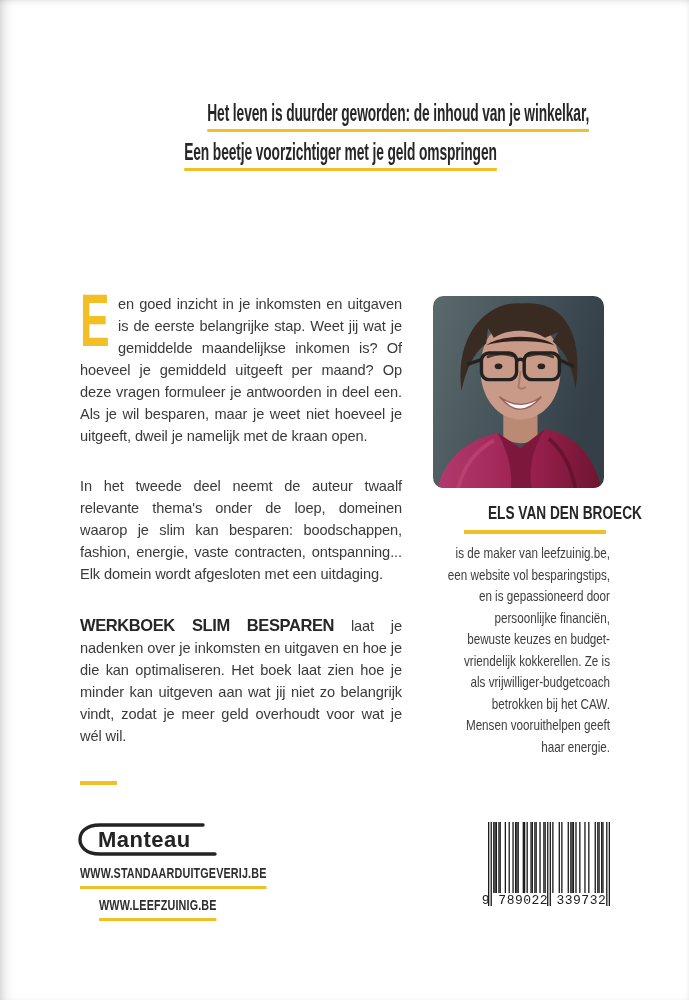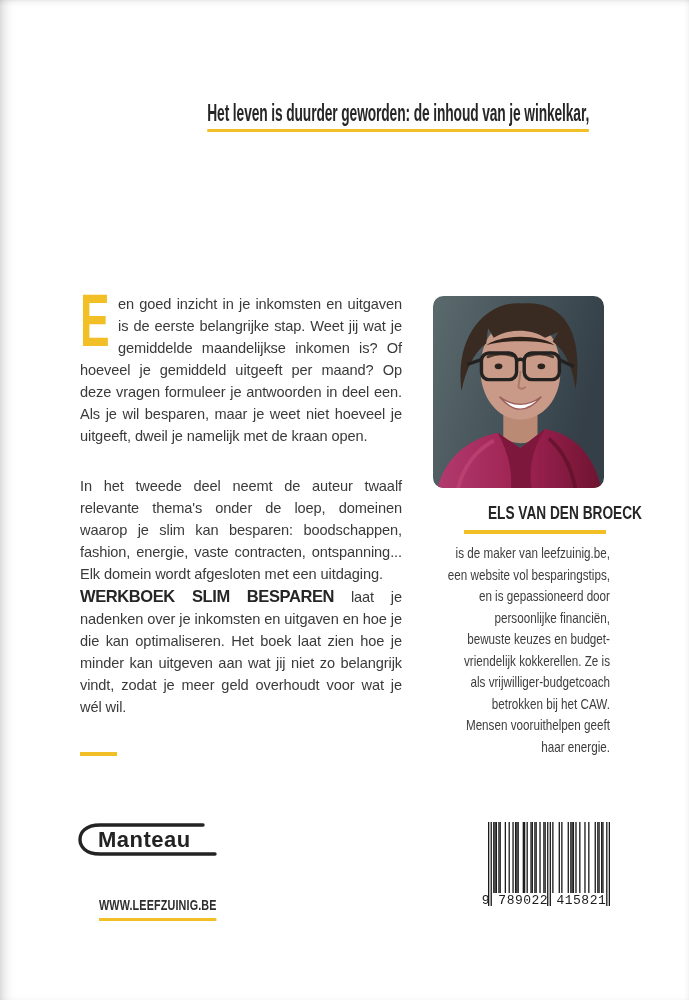--- a/index.html
+++ b/index.html
@@ -23,21 +23,21 @@
 
   
   .left-col { position:absolute; left:80px; top:293px; width:322px; color:var(--body-ink);
     font-size:14.6px; line-height:22px; text-align:justify; letter-spacing:-0.1px; }
   .dropcap {
     float:left; width:32px; height:52px; overflow:visible;
     font-size:74px; line-height:50px; font-weight:700; color:var(--accent);
     transform:scaleX(0.60); transform-origin:0 50%; margin:3px 6px 0 0;
   }
   .para2 { margin-top:28px; }
-  .para3 { margin-top:0; }
+  .para3 { margin-top:29px; }
   .para3-lead { font-weight:700; font-size:16.5px; letter-spacing:-0.4px; color:#262626; }
   .yellow-dash { width:37px; height:4px; background:var(--accent); margin-top:34px; }
 
   
   .right-col { position:absolute; left:428px; top:296px; width:182px; }
   .photo { display:block; width:181px; height:192px; border-radius:11px; }
   .author-name-row { text-align:right; margin-top:14px; }
   .author-name {
     display:inline-block; font-size:19px; font-weight:700; color:#262626; white-space:nowrap;
     letter-spacing:0; transform:scaleX(0.72); transform-origin:100% 50%;
@@ -65,20 +65,21 @@
     font-family:"Liberation Mono", monospace; font-size:13px; letter-spacing:0.5px; color:#1c1c1c;
   }
 </style>
 </head>
 <body>
 
 <div class="cover">
 
   <div class="headline">
     <div class="hline-wrap"><span class="hline">Het leven is duurder geworden: de inhoud van je winkelkar,</span></div>
+    <div class="hline-wrap"><span class="hline">Een beetje voorzichtiger met je geld omspringen</span></div>
   </div>
 
   <div class="left-col">
     <p class="para1"><span class="dropcap">E</span><span>en goed inzicht in je inkomsten en uitgaven is de eerste belangrijke stap. Weet jij wat je gemiddelde maandelijkse inkomen is? Of hoeveel je gemiddeld uitgeeft per maand? Op deze vragen formuleer je antwoorden in deel een. Als je wil besparen, maar je weet niet hoeveel je uitgeeft, dweil je namelijk met de kraan open.</span></p>
     <p class="para2">In het tweede deel neemt de auteur twaalf relevante thema's onder de loep, domeinen waarop je slim kan besparen: boodschappen, fashion, energie, vaste contracten, ontspanning... Elk domein wordt afgesloten met een uitdaging.</p>
     <p class="para3"><span class="para3-lead">WERKBOEK SLIM BESPAREN</span><span> laat je nadenken over je inkomsten en uitgaven en hoe je die kan optimaliseren. Het boek laat zien hoe je minder kan uitgeven aan wat jij niet zo belangrijk vindt, zodat je meer geld overhoudt voor wat je wél wil.</span></p>
     <div class="yellow-dash"></div>
   </div>
 
   <div class="right-col">
@@ -144,20 +145,21 @@
 betrokken bij het CAW.
 Mensen vooruithelpen geeft
 haar energie.</div>
   </div>
 
   <svg class="publisher-logo" viewBox="0 0 146 46" role="img" aria-label="Manteau publisher logo">
     <path d="M127,7 H24 C9,7 4,15 4,21.5 C4,28 9,36 24,36 H139" stroke="#232323" stroke-width="3.4" fill="none" stroke-linecap="round"></path>
     <text x="22" y="29" font-family="Liberation Sans, sans-serif" font-size="22" font-weight="700" letter-spacing="0.5" fill="#232323">Manteau</text>
   </svg>
 
+  <div class="site site1"><span class="site-label">WWW.STANDAARDUITGEVERIJ.BE</span></div>
   <div class="site site2"><span class="site-label">WWW.LEEFZUINIG.BE</span></div>
 
   <svg class="barcode" id="barcode-svg" viewBox="0 0 95 84" preserveAspectRatio="none">
       <rect x="0" y="0" width="1.02" height="84" fill="#1b1b1b"></rect>
       <rect x="2" y="0" width="1.02" height="84" fill="#1b1b1b"></rect>
       <rect x="4" y="0" width="1.02" height="71" fill="#1b1b1b"></rect>
       <rect x="5" y="0" width="1.02" height="71" fill="#1b1b1b"></rect>
       <rect x="6" y="0" width="1.02" height="71" fill="#1b1b1b"></rect>
       <rect x="8" y="0" width="1.02" height="71" fill="#1b1b1b"></rect>
       <rect x="9" y="0" width="1.02" height="71" fill="#1b1b1b"></rect>
@@ -191,15 +193,15 @@
       <rect x="75" y="0" width="1.02" height="71" fill="#1b1b1b"></rect>
       <rect x="78" y="0" width="1.02" height="71" fill="#1b1b1b"></rect>
       <rect x="83" y="0" width="1.02" height="71" fill="#1b1b1b"></rect>
       <rect x="85" y="0" width="1.02" height="71" fill="#1b1b1b"></rect>
       <rect x="86" y="0" width="1.02" height="71" fill="#1b1b1b"></rect>
       <rect x="88" y="0" width="1.02" height="71" fill="#1b1b1b"></rect>
       <rect x="89" y="0" width="1.02" height="71" fill="#1b1b1b"></rect>
       <rect x="92" y="0" width="1.02" height="84" fill="#1b1b1b"></rect>
       <rect x="94" y="0" width="1.02" height="84" fill="#1b1b1b"></rect>
     </svg>
-  <div class="barcode-digits">9 789022 415821</div>
+  <div class="barcode-digits">9 789022 339732</div>
 
 </div>
 
 </body></html>

